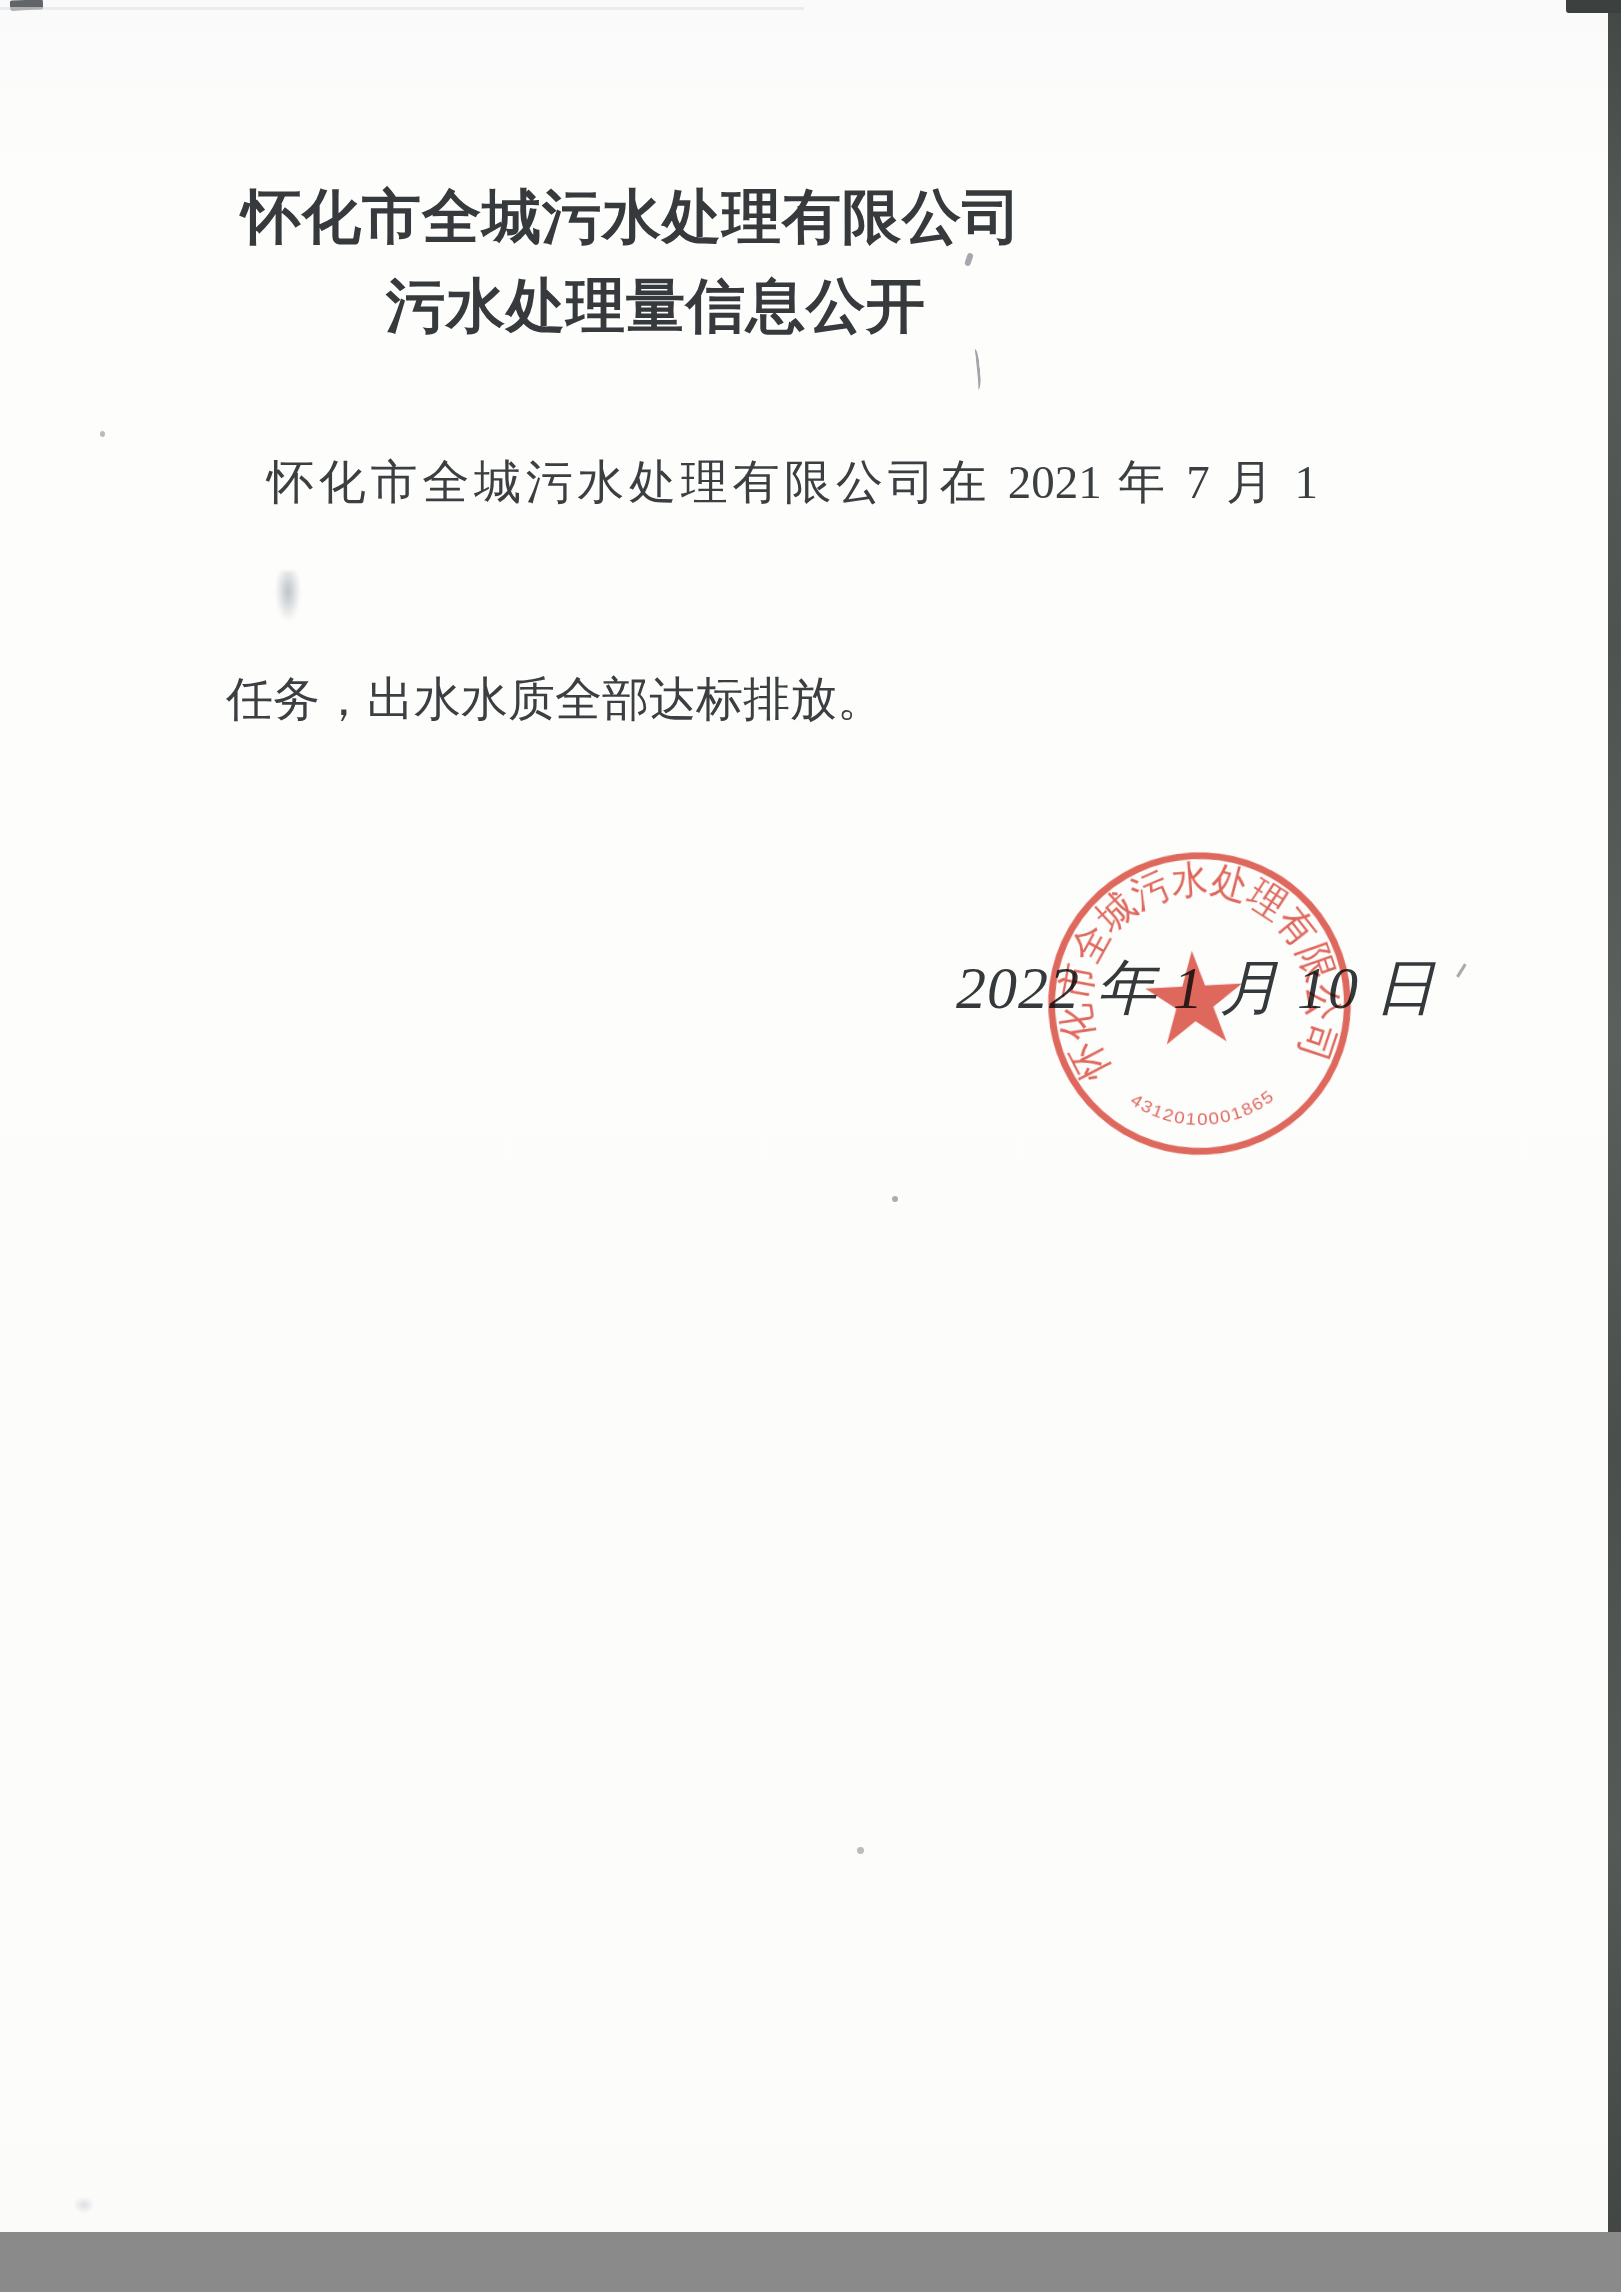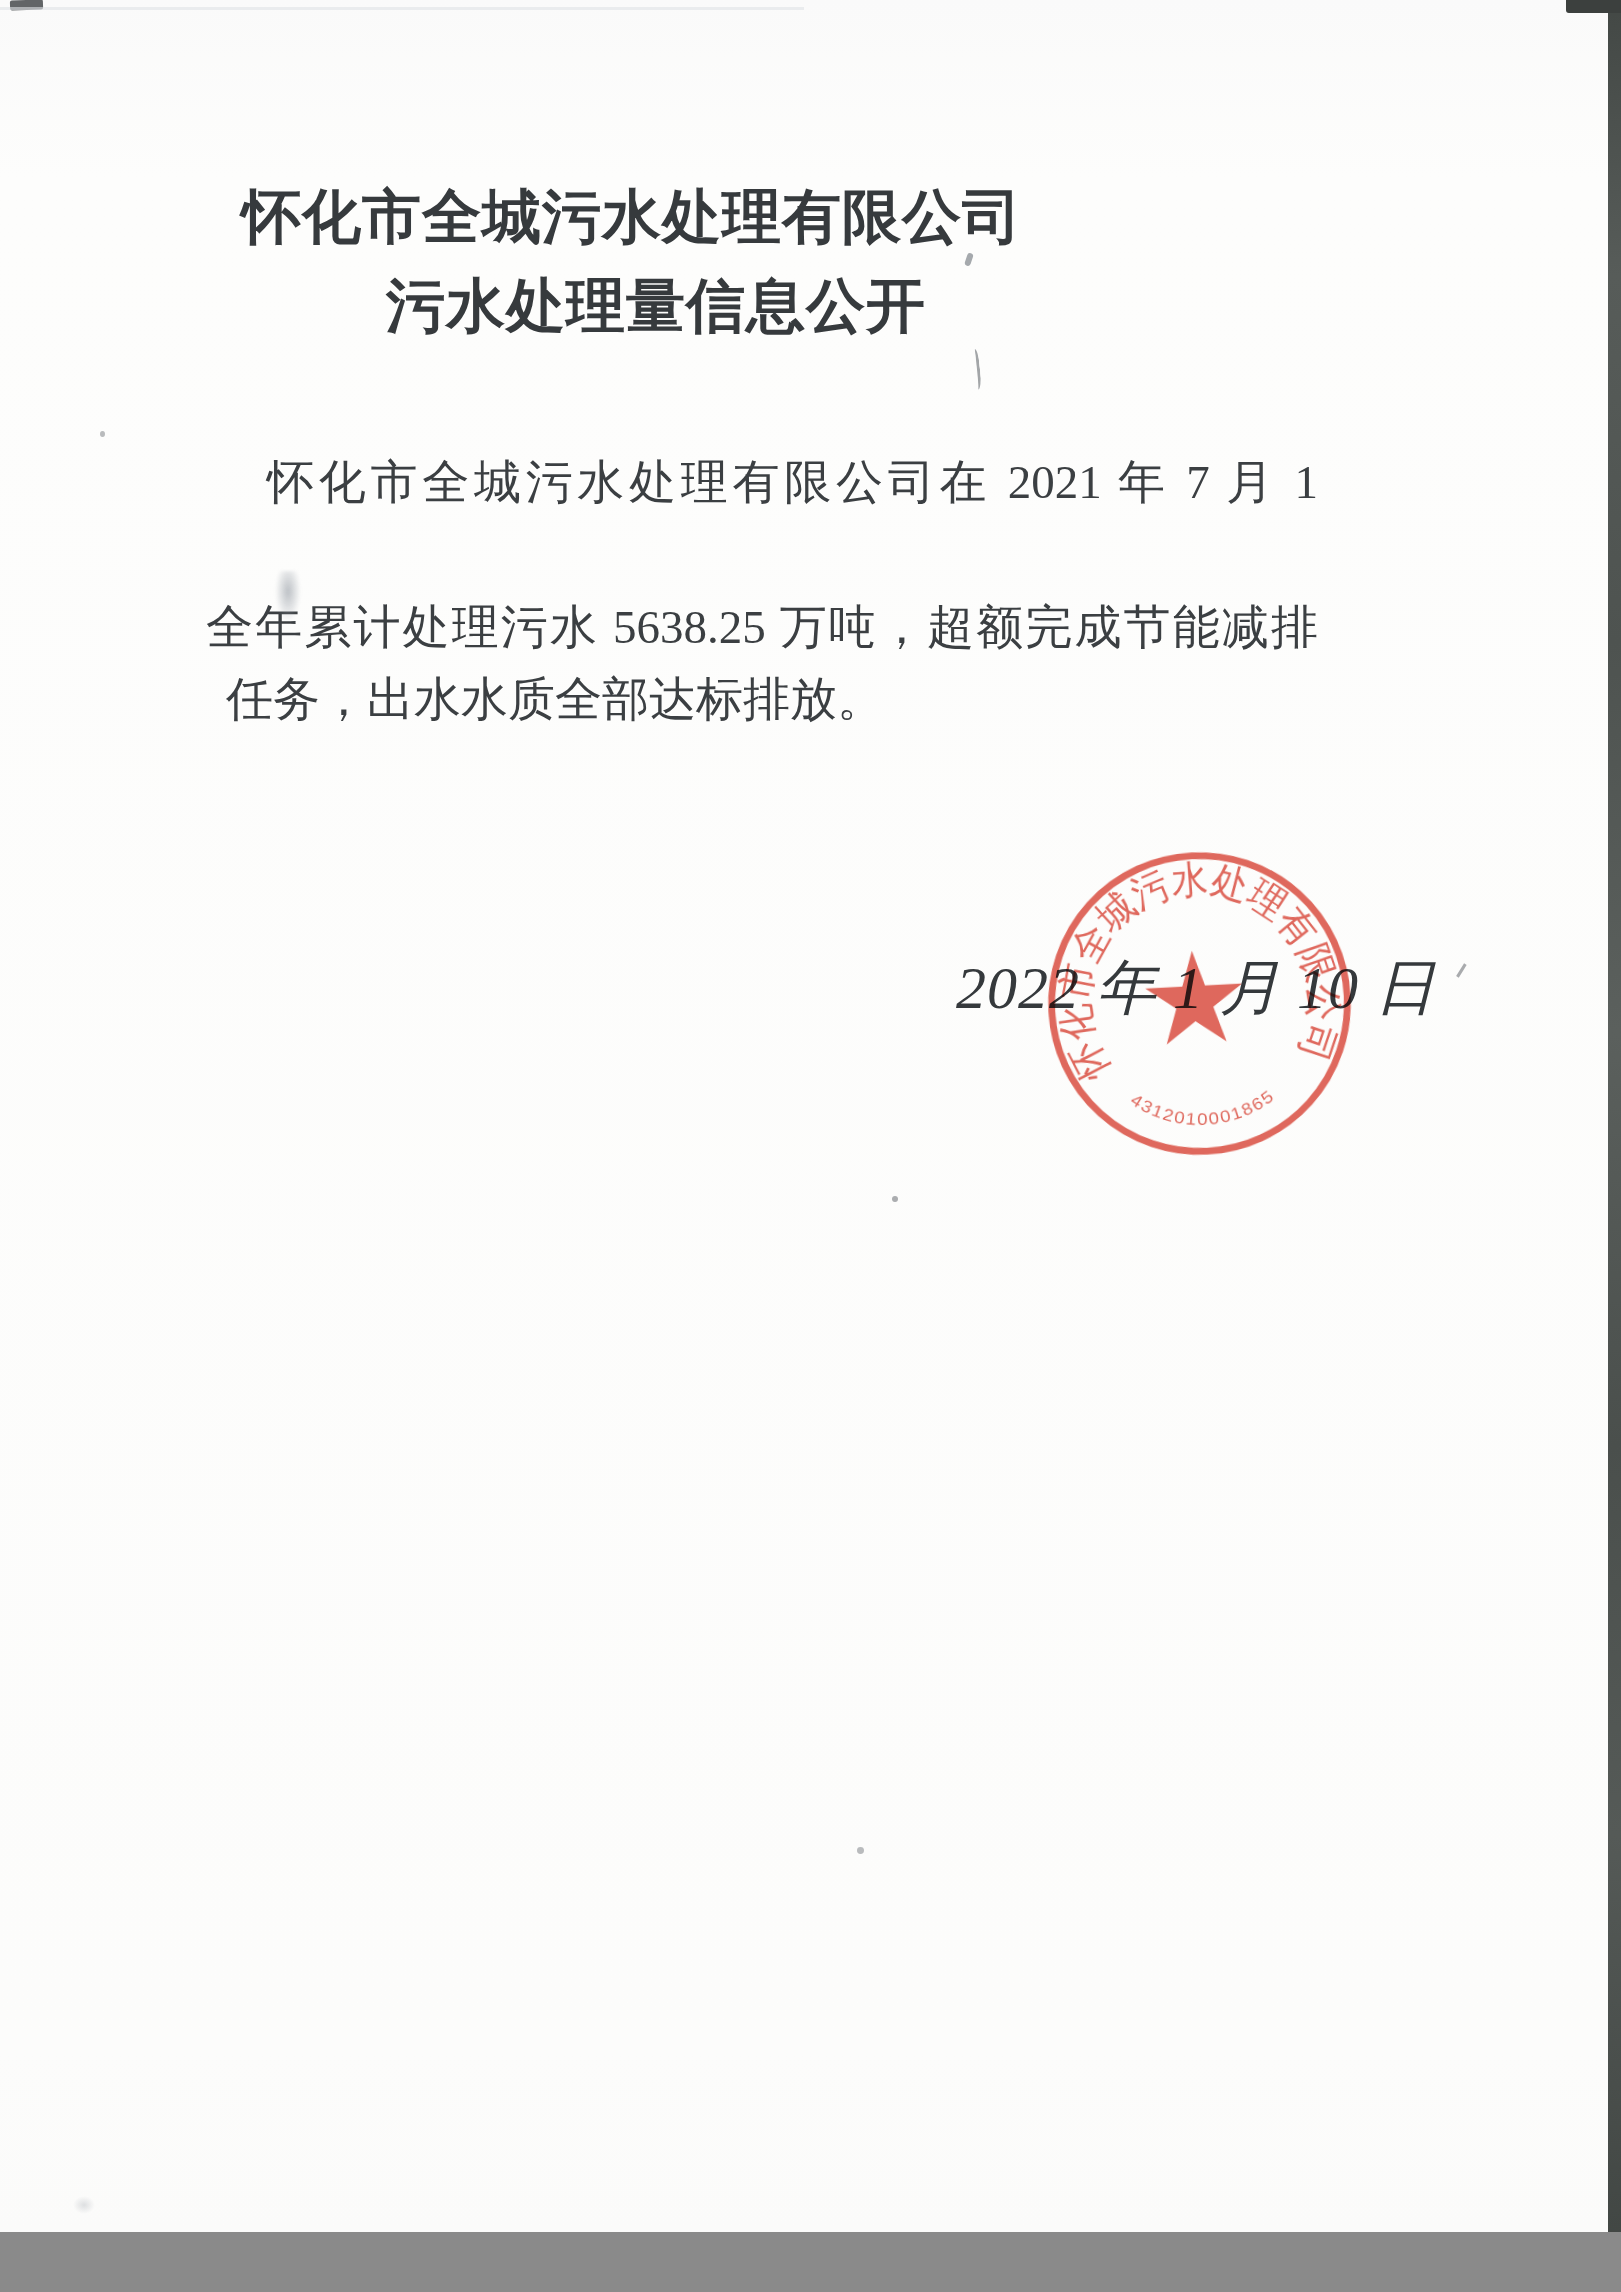--- a/index.html
+++ b/index.html
@@ -116,21 +116,20 @@
 </style>
 </head>
 <body>
 
 <div class="page">
 
   <div class="title" id="title-line1">怀化市全城污水处理有限公司</div>
   <div class="title" id="title-line2">污水处理量信息公开</div>
 
   <div class="body-line" id="body-line-1">怀化市全城污水处理有限公司在 2021 年 7 月 1</div>
-  <div class="body-line" id="body-line-3">全年累计处理污水 5638.25 万吨，超额完成节能减排</div>
   <div class="body-line" id="body-line-4">任务，出水水质全部达标排放。</div>
 
   <div class="date-line">2022 年 1 月 10 日</div>
 
   <div class="seal">
     <svg width="333" height="333" viewBox="-170 -170 340 340">
 
       <circle r="151" fill="none" stroke-width="7" stroke="#d5564a"></circle>
 
       <path id="arc-company" d="M -92.6 64.8 A 113 113 0 1 1 92.6 64.8" fill="none"></path>

